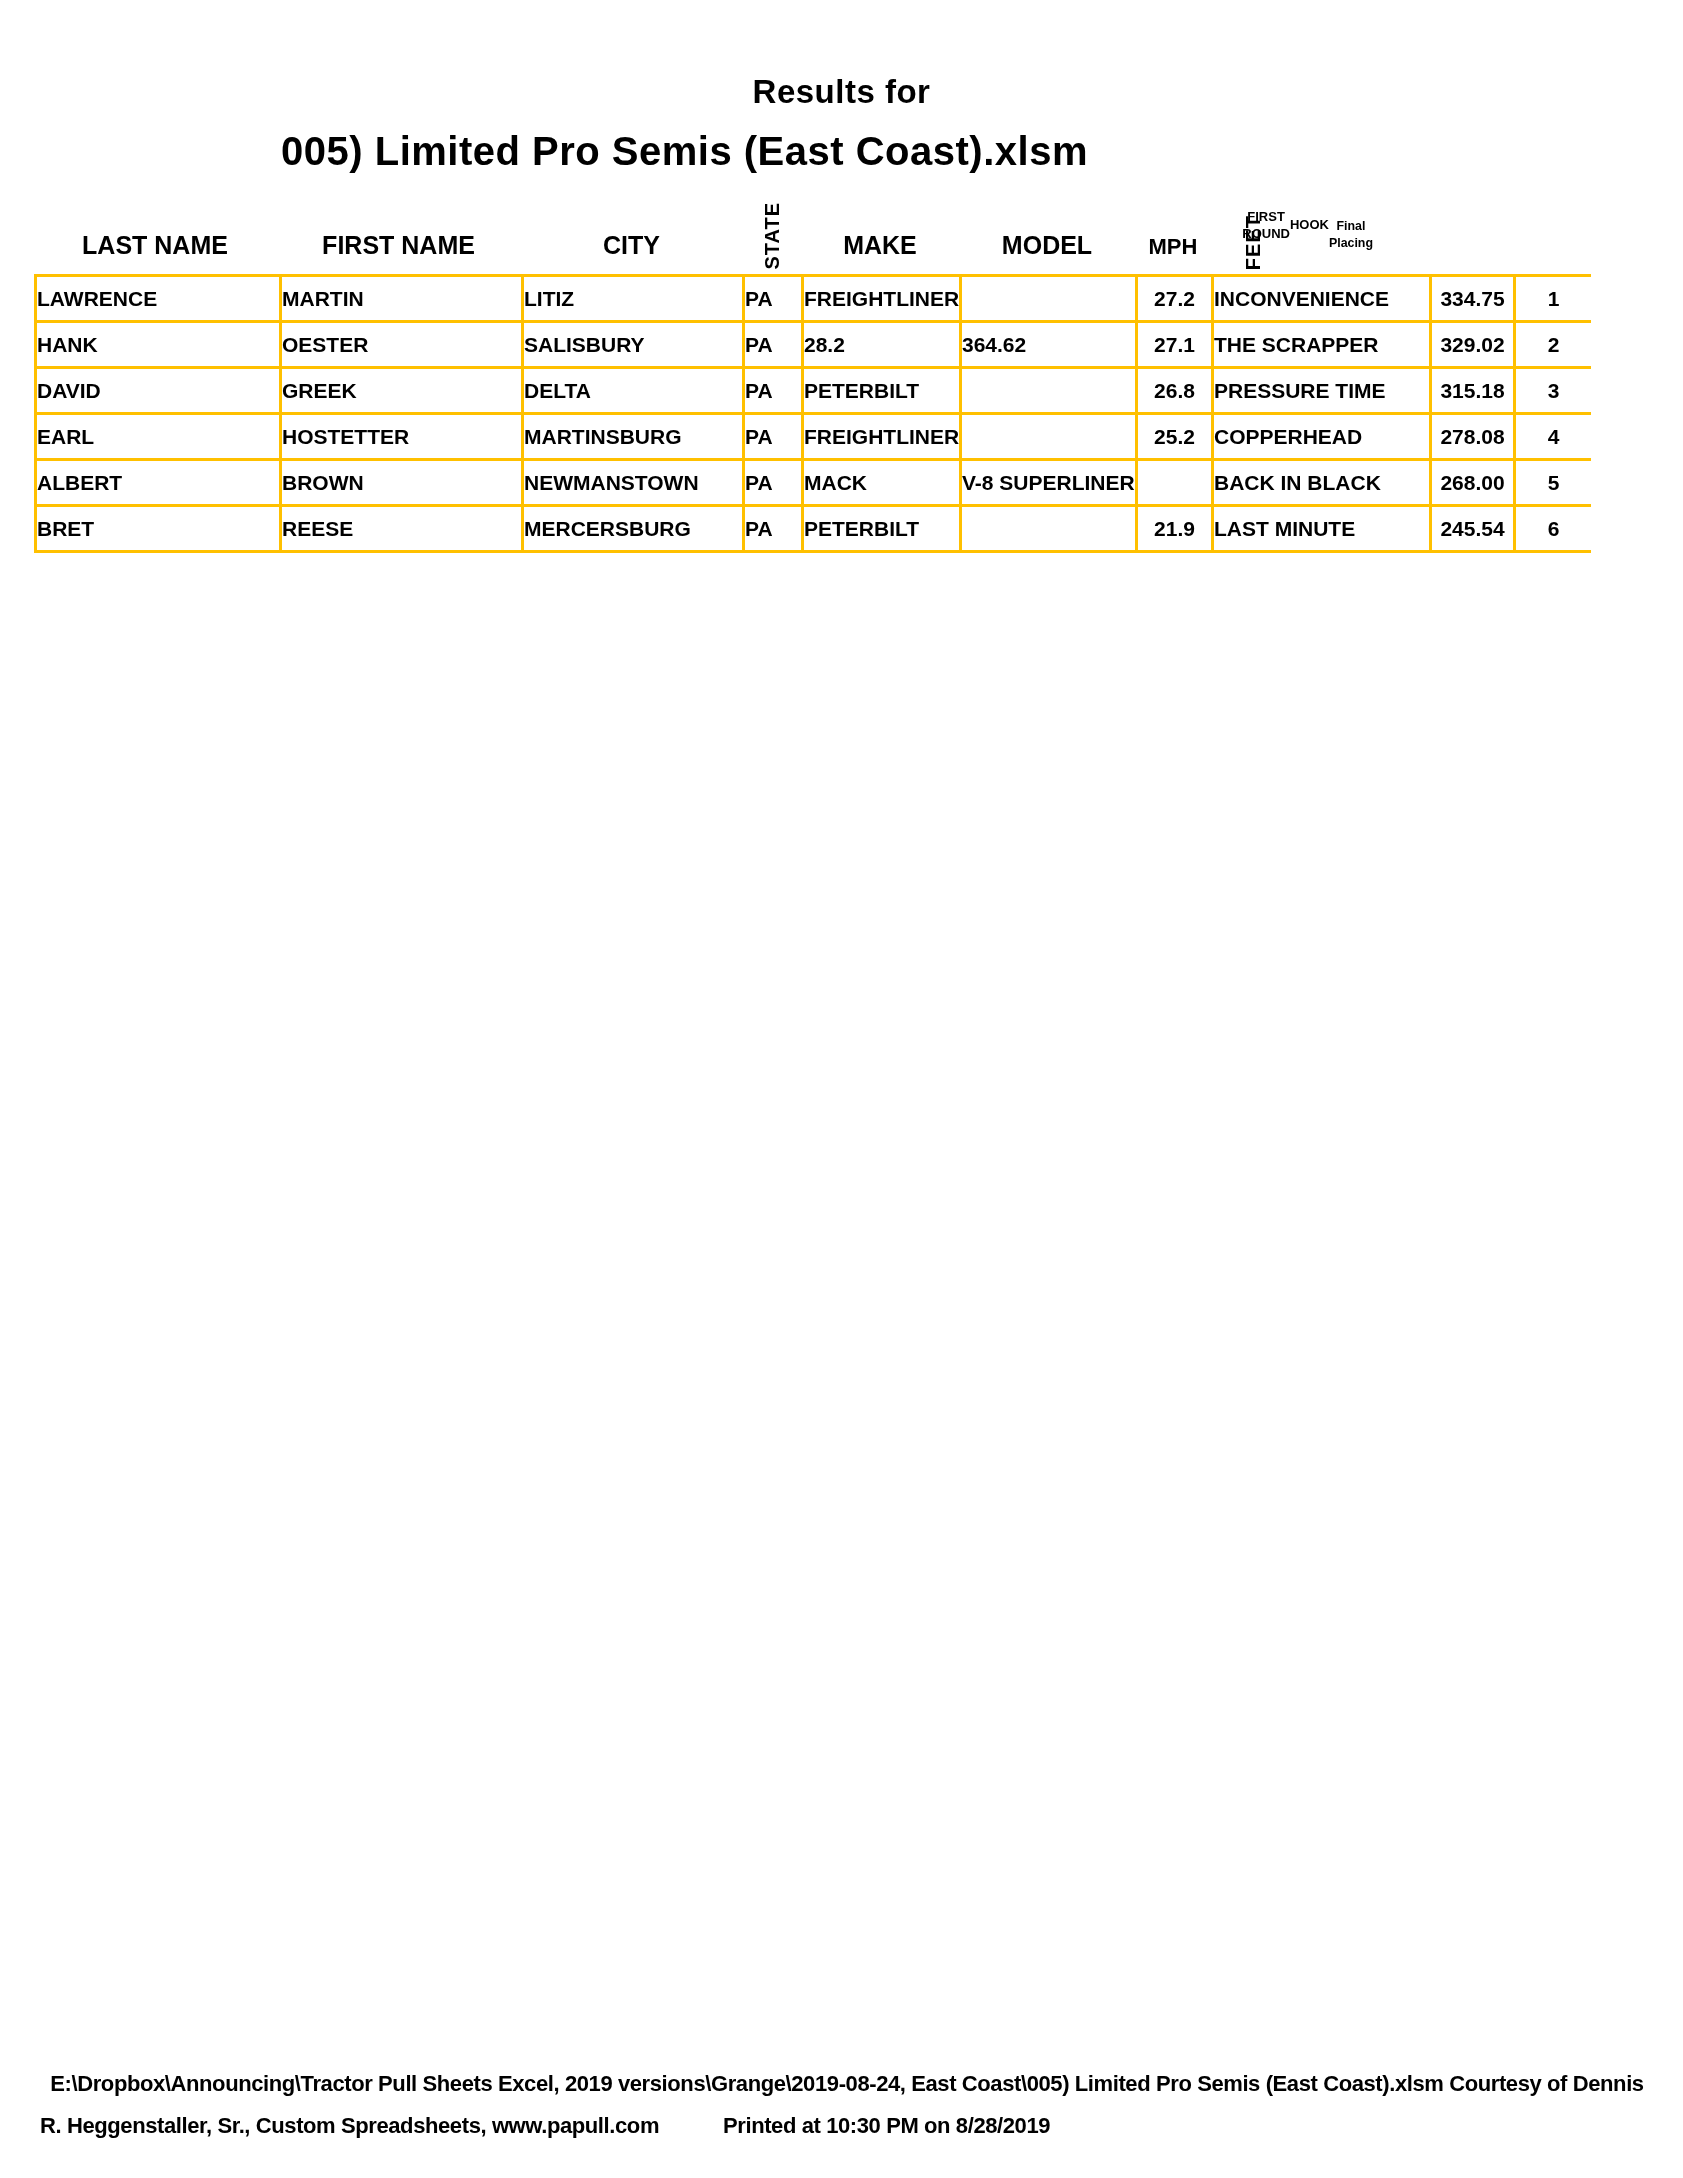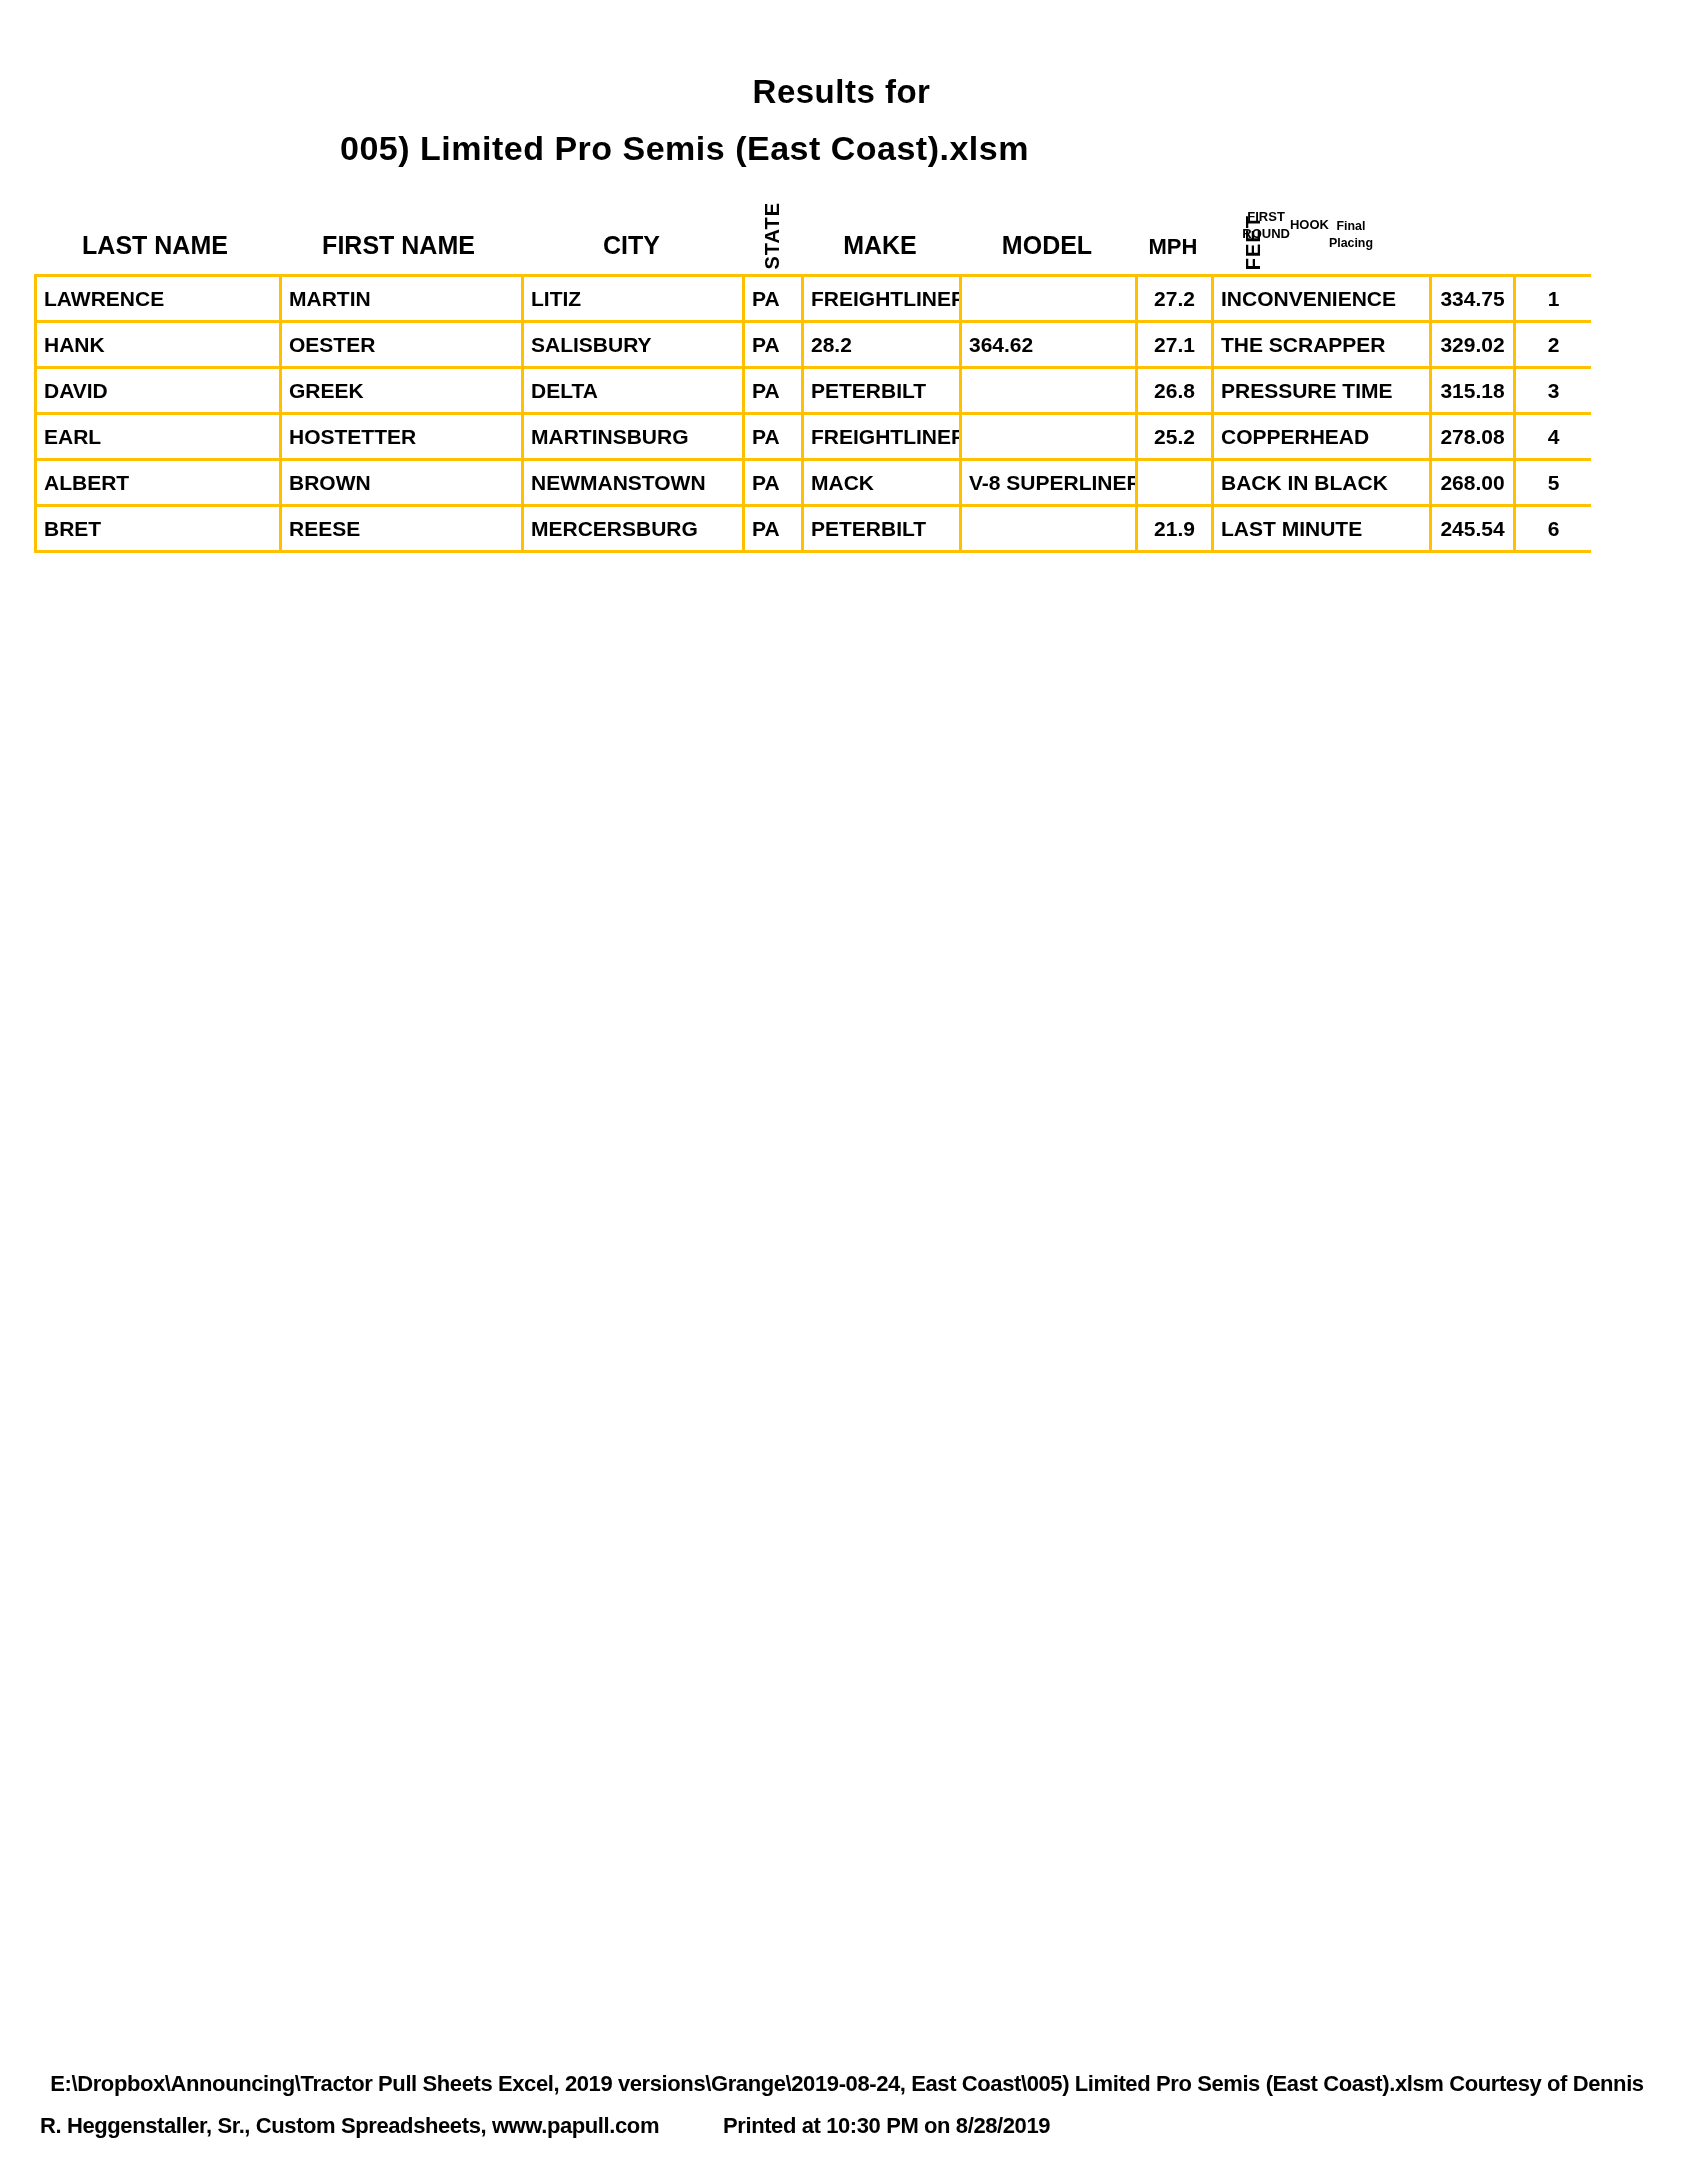--- a/index.html
+++ b/index.html
@@ -7,21 +7,21 @@
   html,body { background:#fff; }
   body { font-family:"Liberation Sans", sans-serif; font-weight:bold; color:#000; }
   .page { position:relative; width:1683px; height:2178px; background:#fff; overflow:hidden; }
 
   .title {
     position:absolute; top:73px; left:0; width:1683px;
     text-align:center; font-size:33px; letter-spacing:0.5px;
   }
   .subtitle {
     position:absolute; top:129px; left:0; width:1369px;
-    text-align:center; font-size:34px; letter-spacing:0.5px;
+    text-align:center; font-size:40px; letter-spacing:0.5px;
   }
 
   .table-wrap { position:absolute; left:34px; top:185px; width:1557px; }
 
   
   .c0 { width:245px; } .c1 { width:242px; } .c2 { width:221px; }
   .c3 { width:59px;  } .c4 { width:158px; } .c5 { width:176px; }
   .c6 { width:76px;  } .c7 { width:218px; } .c8 { width:84px;  }
   .c9 { width:78px;  }
 
@@ -35,21 +35,21 @@
   .vtext { writing-mode:vertical-rl; transform:rotate(180deg); font-size:20px; letter-spacing:1px; }
   .hc.placing-head { align-items:center; justify-content:flex-end; padding-bottom:8px; }
   .ph1 { font-size:13px; line-height:1.25; }
   .ph2 { font-size:12.4px; line-height:1.3; margin-top:18px; }
 
   .trow { display:flex; border-top:3px solid var(--gold); }
   .trow:last-child { border-bottom:3px solid var(--gold); }
   .tc {
     height:43px; display:flex; align-items:center;
     border-left:3px solid var(--gold);
-    padding-left:7px; font-size:21px; white-space:nowrap; overflow:hidden;
+    font-size:21px; white-space:nowrap; overflow:hidden;
   }
   .tc.num { justify-content:center; padding-left:0; }
 
   .footer { position:absolute; left:40px; top:2071px; width:1614px; font-size:22px; letter-spacing:-0.4px; }
   .fline1 { white-space:nowrap;text-align:center; }
   .fline2 { position:relative; margin-top:16px; white-space:nowrap; }
   .printed { position:absolute; left:683px; top:0; }
 </style>
 </head>
 <body>

